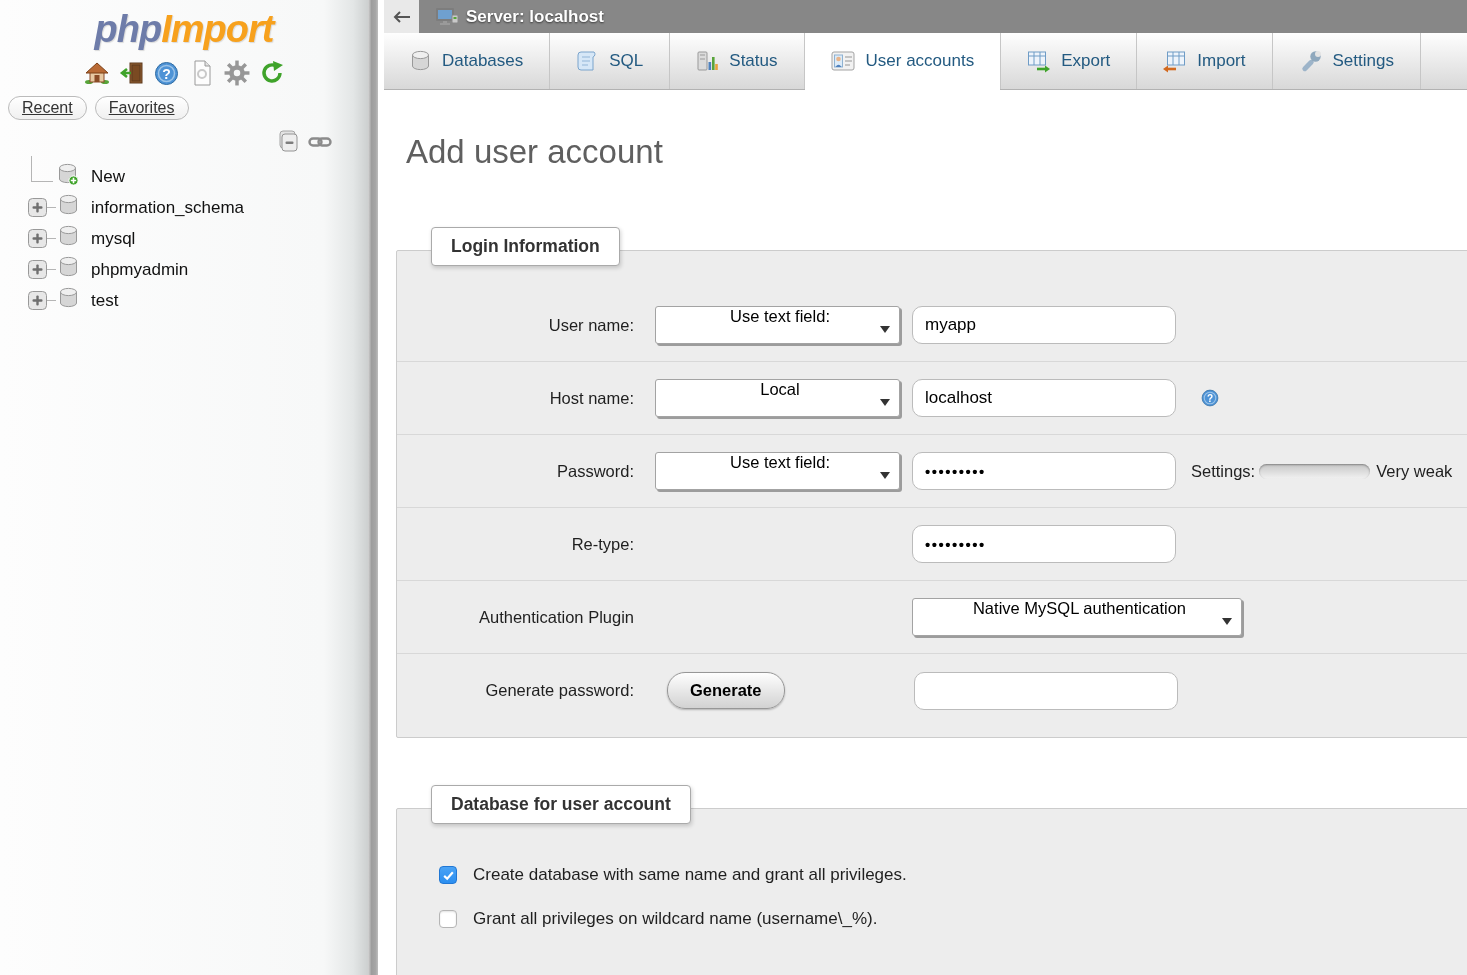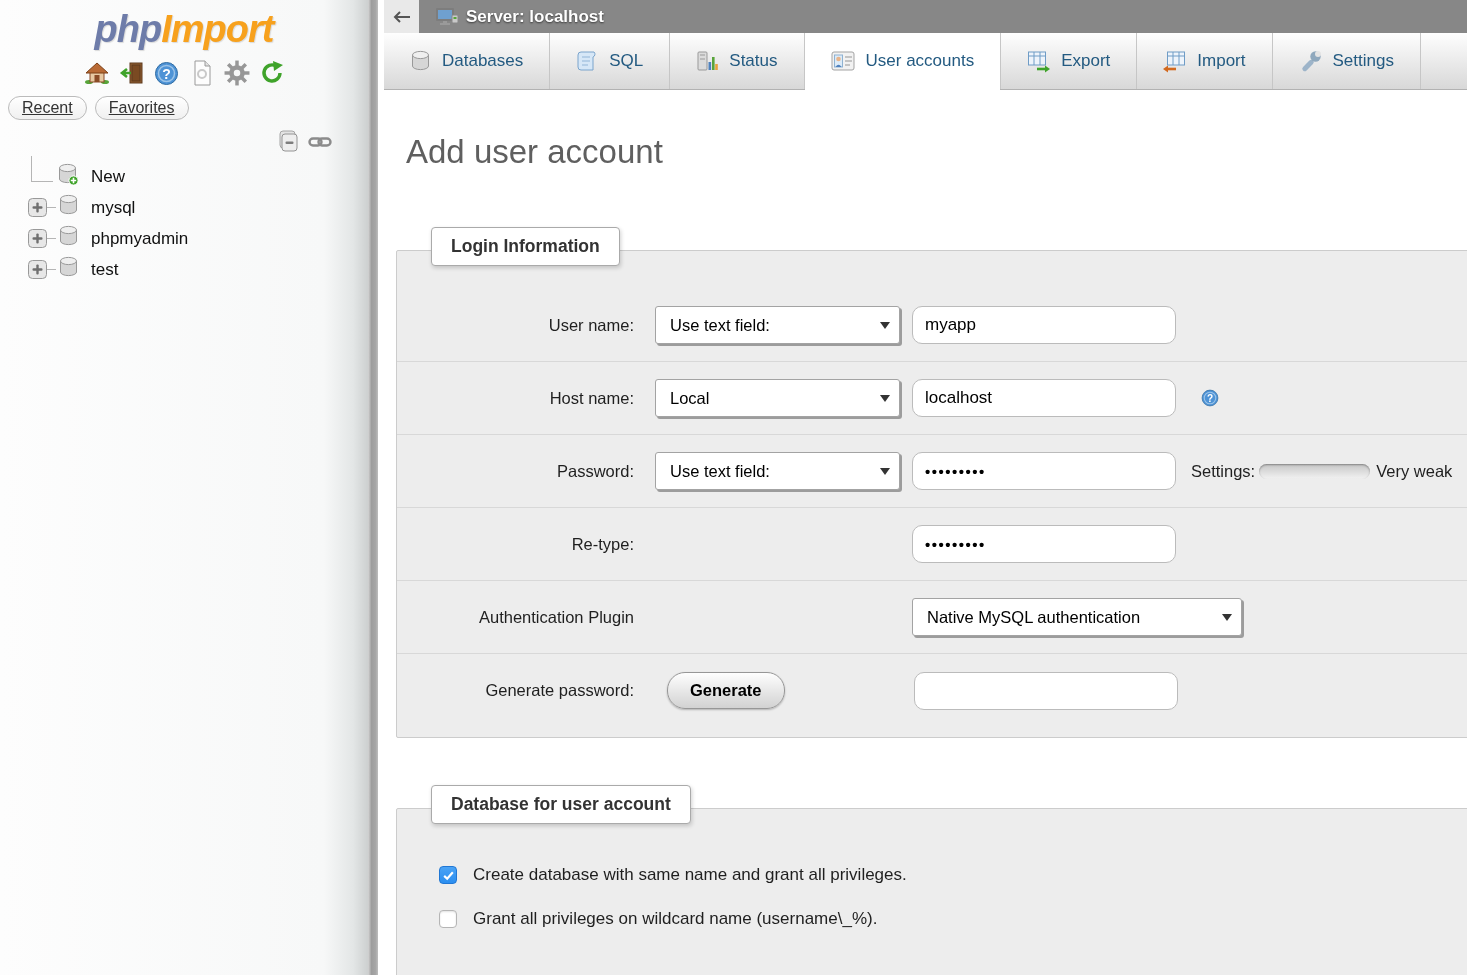--- a/index.html
+++ b/index.html
@@ -63,21 +63,21 @@
   .legend { position:absolute; top:-24px; left:34px; background:#fff; border:1px solid #aaa;
     border-radius:4px; padding:8px 19px; font-weight:bold; font-size:17.5px; color:#333;
     box-shadow:1px 2px 4px rgba(0,0,0,.18); }
 
   .frow { display:flex; align-items:center; height:73px; border-bottom:1px solid #d8d8d8; }
   .frow:last-child { border-bottom:none; }
   .frow label { width:195px; margin-left:42px; text-align:right; font-size:16.5px; color:#1f1f1f; }
 
   .pma-select { height:38px; display:flex; align-items:center; background:#fff;
     border:1px solid #a3a3a3; border-radius:3px; box-shadow:2px 2px 0 rgba(90,90,90,.55);
-    padding:0 9px 0 14px; font-size:16.5px; color:#000; cursor:pointer; }
+    padding:0 9px 0 14px; font-size:16.5px; color:#000; cursor:pointer;flex-direction:column; }
   .w245 { width:245px; margin-left:21px; }
   .w330 { width:330px; }
   .sel-spacer { width:266px; margin-left:0; }
   .sel-arrow { margin-left:auto; width:0; height:0; border-left:5px solid transparent;
     border-right:5px solid transparent; border-top:7px solid #333; }
   .auth-sel { margin-left:12px; }
 
   .txt { height:38px; width:264px; margin-left:12px; border:1px solid #bbb; border-radius:10px;
     background:#fff; padding:0 12px; font-size:17px; color:#000;
     font-family:"Liberation Sans","DejaVu Sans",sans-serif; }
@@ -198,20 +198,37 @@
           <svg width="22" height="24" viewBox="0 0 22 24">
             <path d="M2.5 6 v11 a8 3.6 0 0 0 16 0 v-11" fill="#d6d6d6" stroke="#999"></path>
             <ellipse cx="10.5" cy="6" rx="8" ry="3.6" fill="#efefef" stroke="#999"></ellipse>
             <circle cx="16.5" cy="18.5" r="4.6" fill="#3fa32a" stroke="#fff"></circle>
             <path d="M16.5 15.8 v5.4 M13.8 18.5 h5.4" stroke="#fff" stroke-width="1.6"></path>
           </svg>
         </span>
         <span class="tree-label">New</span>
       </li>
 
+      <li class="tree-row">
+        <span class="expander">
+          <svg width="19" height="19" viewBox="0 0 19 19">
+            <rect x="0.5" y="0.5" width="18" height="18" rx="4" fill="#e7e7e7" stroke="#999"></rect>
+            <rect x="4.5" y="8.3" width="10" height="2.4" rx="1" fill="#6f6f6f"></rect>
+            <rect x="8.3" y="4.5" width="2.4" height="10" rx="1" fill="#6f6f6f"></rect>
+          </svg>
+        </span>
+        <span class="dash"></span>
+        <span class="dbicon">
+          <svg width="21" height="22" viewBox="0 0 21 22">
+            <path d="M2.5 5 v11 a8 3.6 0 0 0 16 0 v-11" fill="#d6d6d6" stroke="#999"></path>
+            <ellipse cx="10.5" cy="5" rx="8" ry="3.6" fill="#efefef" stroke="#999"></ellipse>
+          </svg>
+        </span>
+        <span class="tree-label">information_schema</span>
+      </li>
 
       <li class="tree-row">
         <span class="expander">
           <svg width="19" height="19" viewBox="0 0 19 19">
             <rect x="0.5" y="0.5" width="18" height="18" rx="4" fill="#e7e7e7" stroke="#999"></rect>
             <rect x="4.5" y="8.3" width="10" height="2.4" rx="1" fill="#6f6f6f"></rect>
             <rect x="8.3" y="4.5" width="2.4" height="10" rx="1" fill="#6f6f6f"></rect>
           </svg>
         </span>
         <span class="dash"></span>

